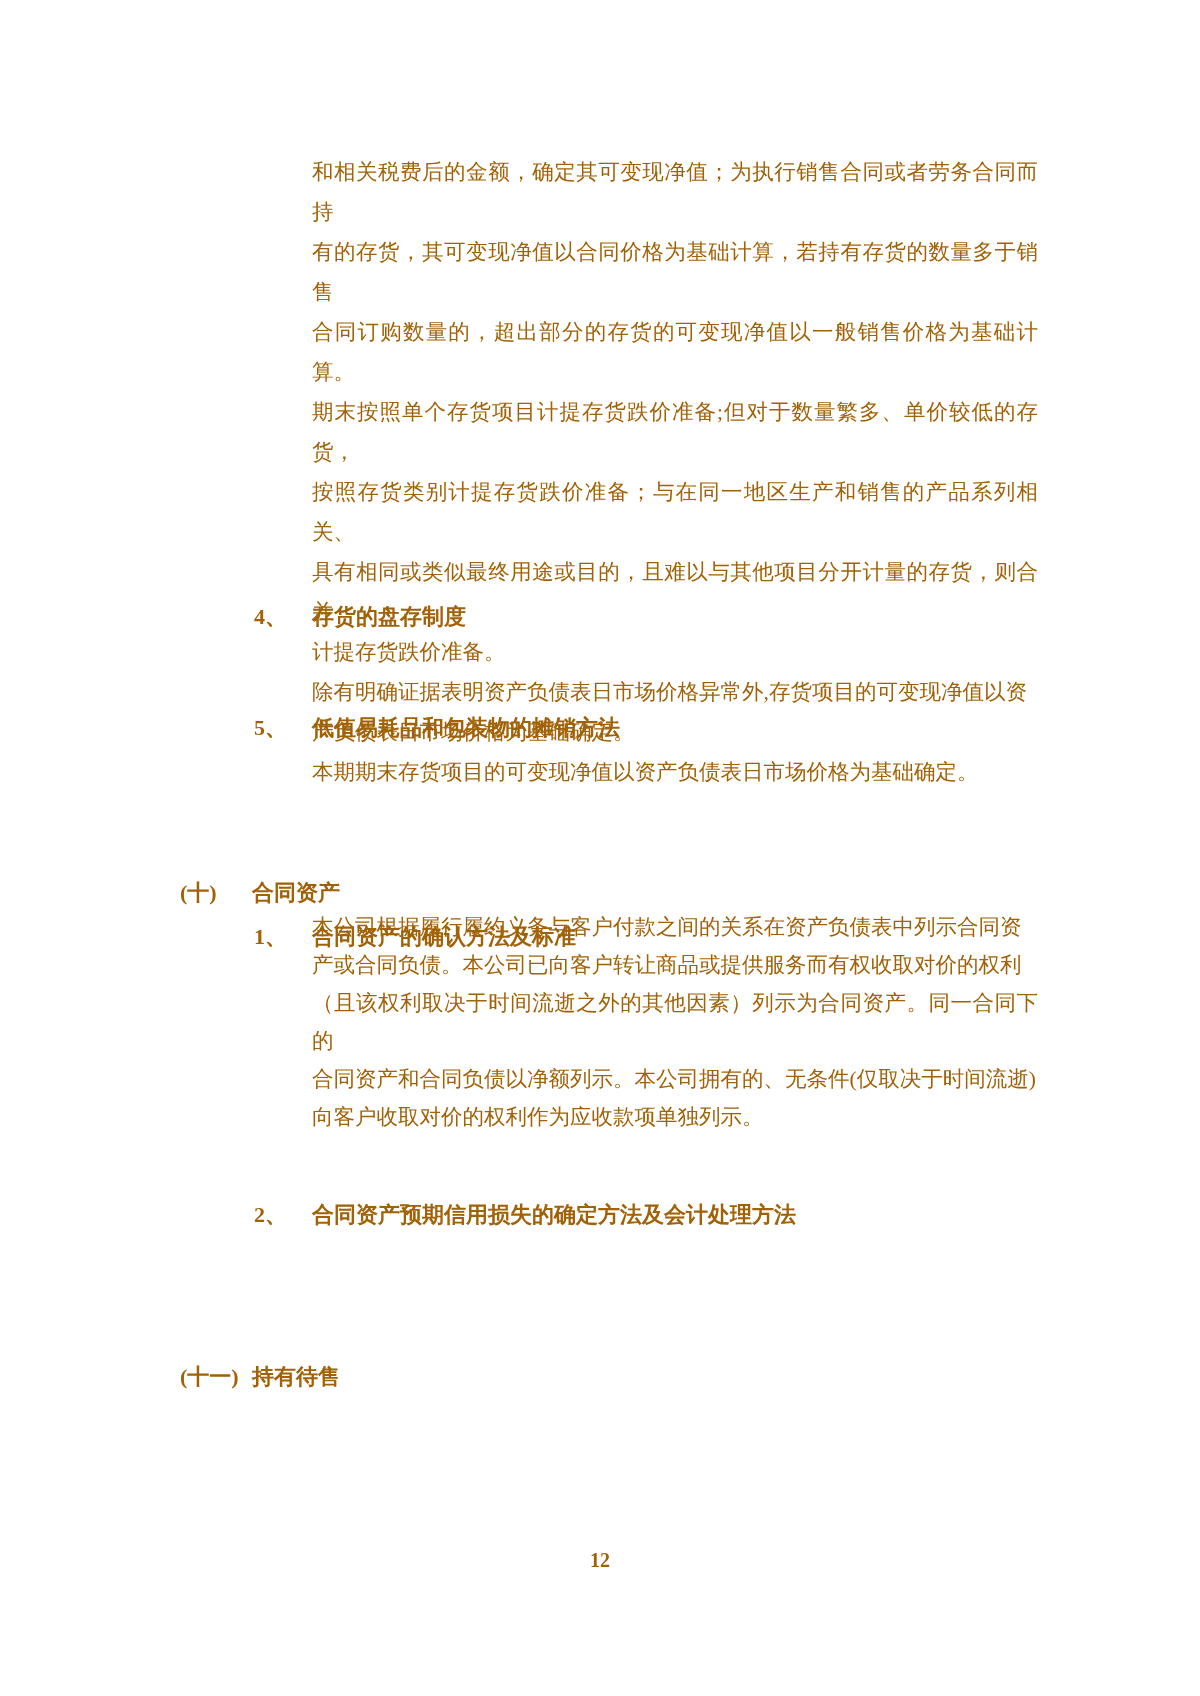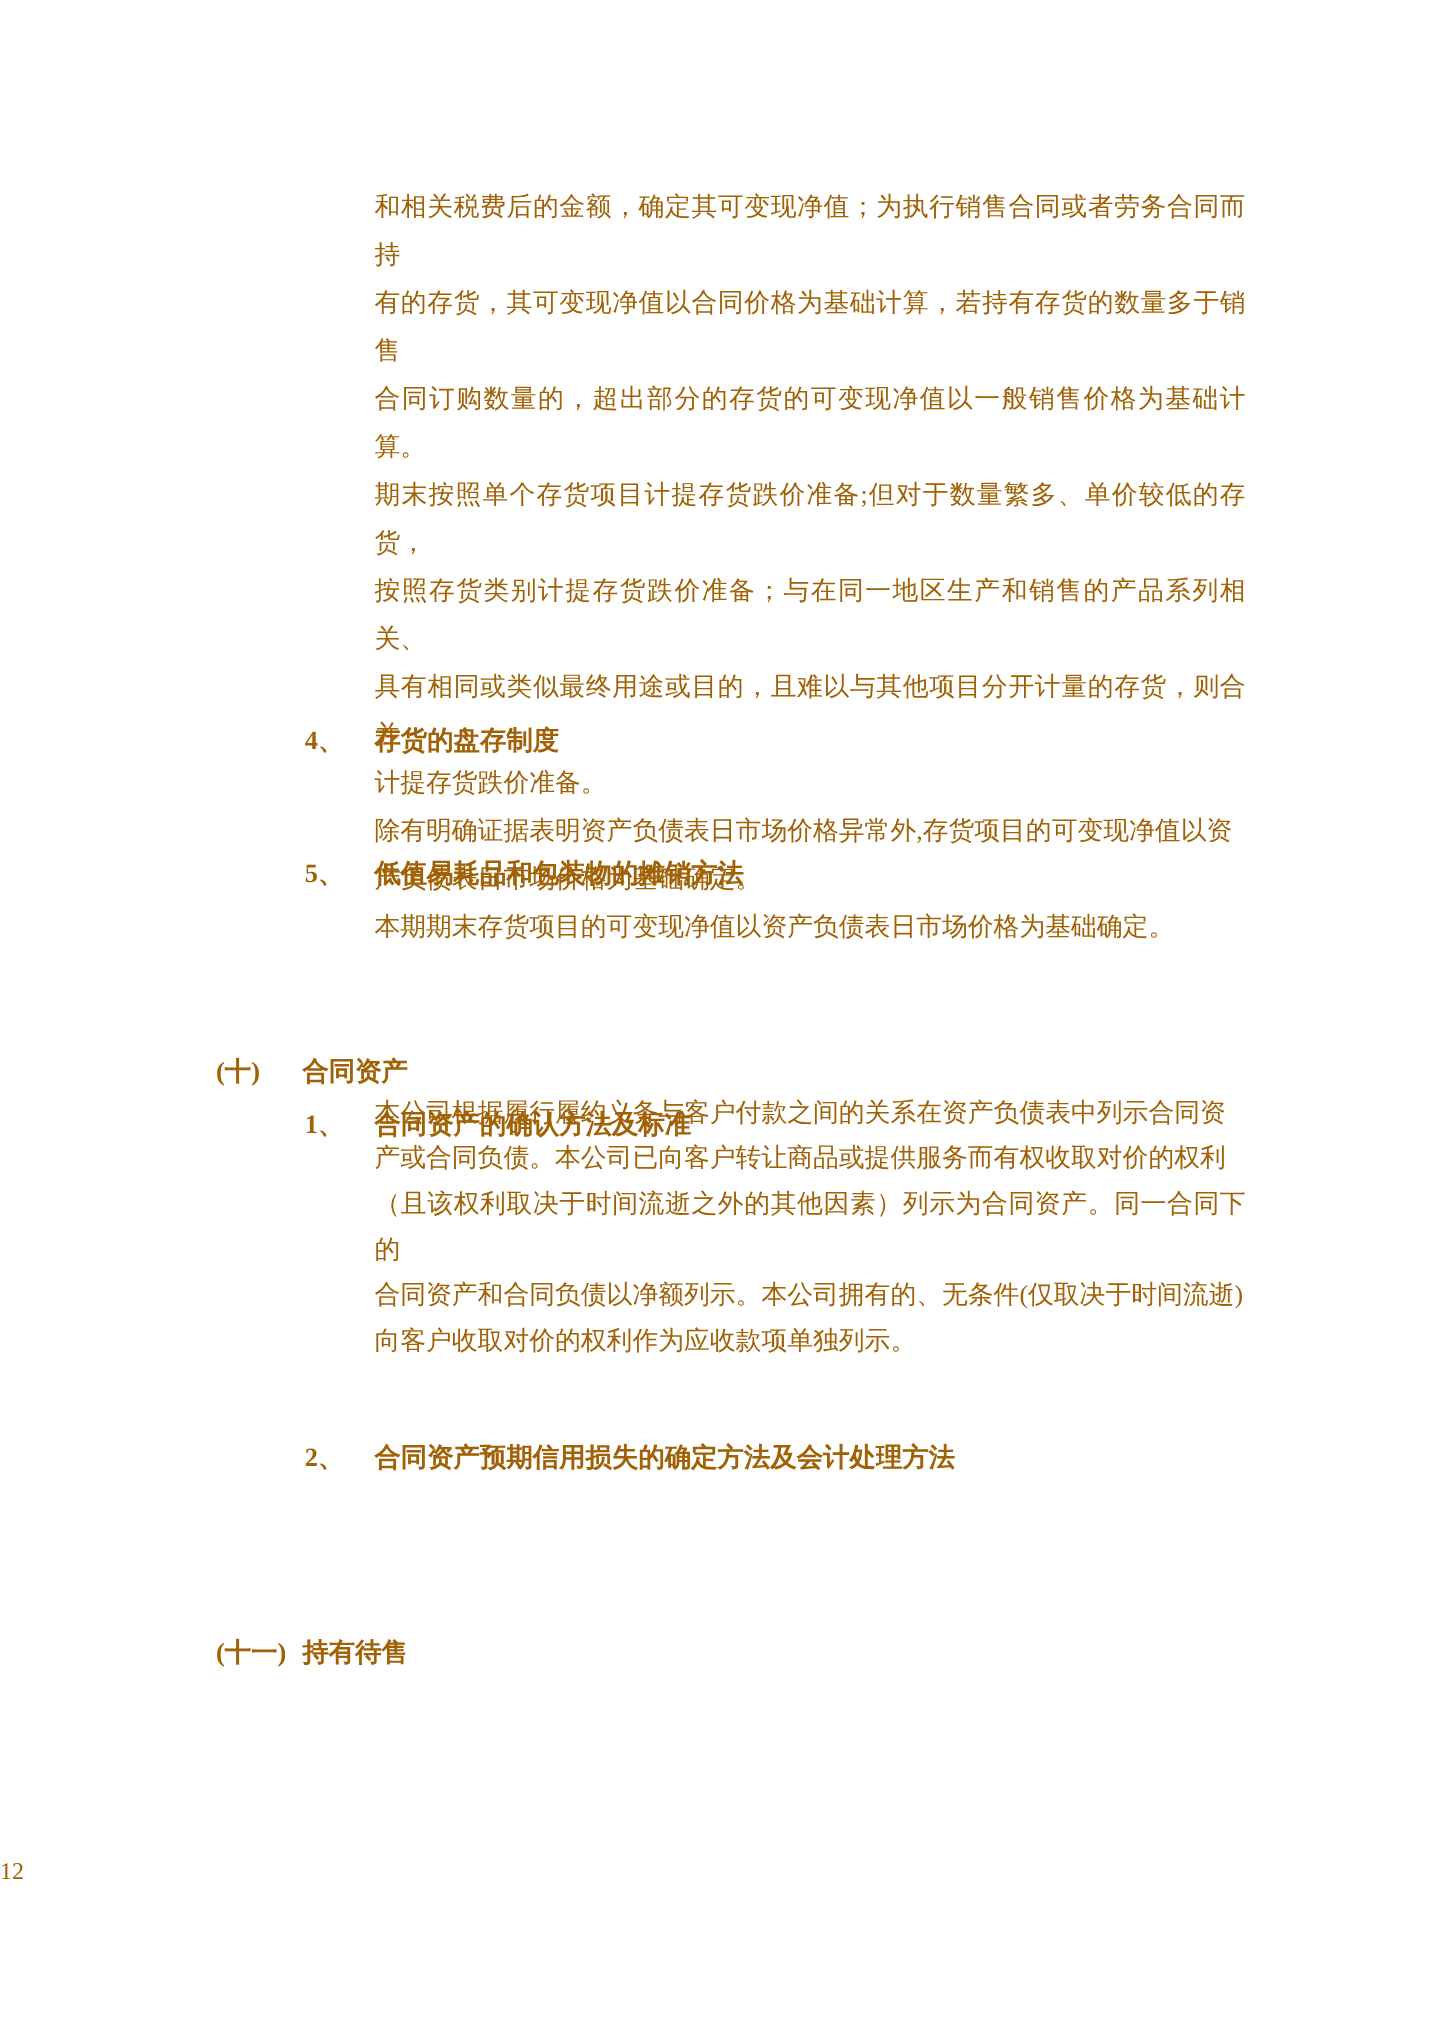--- a/index.html
+++ b/index.html
@@ -27,24 +27,25 @@
     font-weight: 700;
     font-size: 22px;
     line-height: 26px;
     white-space: nowrap;
   }
   .heading-row .num { flex: 0 0 58px; }
   .section-row { display: flex; font-weight: 700; font-size: 22px; line-height: 26px; white-space: nowrap; }
   .section-row .label { flex: 0 0 72px; }
   .page-number {
     left: 0; right: 0;
-    text-align: left;
+    text-align: center;
     font-size: 20px;
     line-height: 24px;
     font-family: "Liberation Serif", "DejaVu Serif", serif;
+    font-weight: bold;
   }
 </style>
 </head>
 <body>
 
 <div class="page">
 
   <div class="abs body-text" style="top:152px; left:312px; width:726px;">和相关税费后的金额，确定其可变现净值；为执行销售合同或者劳务合同而持
 有的存货，其可变现净值以合同价格为基础计算，若持有存货的数量多于销售
 合同订购数量的，超出部分的存货的可变现净值以一般销售价格为基础计算。

